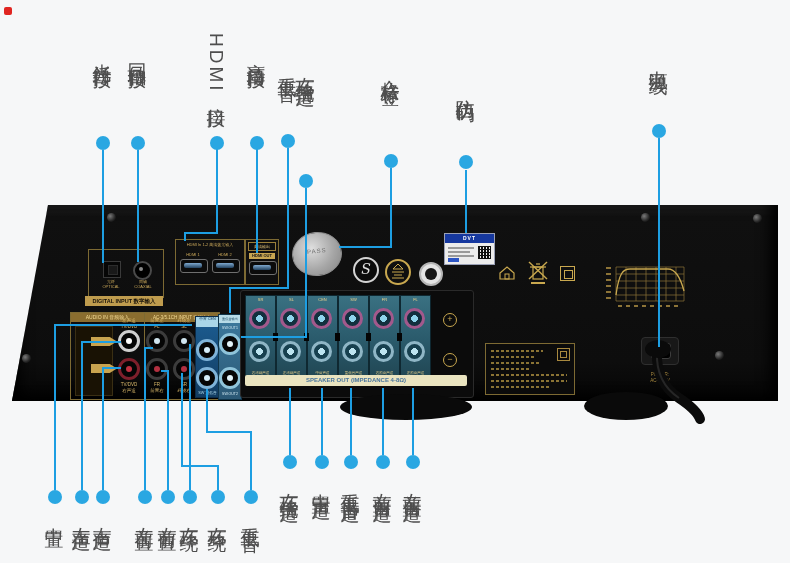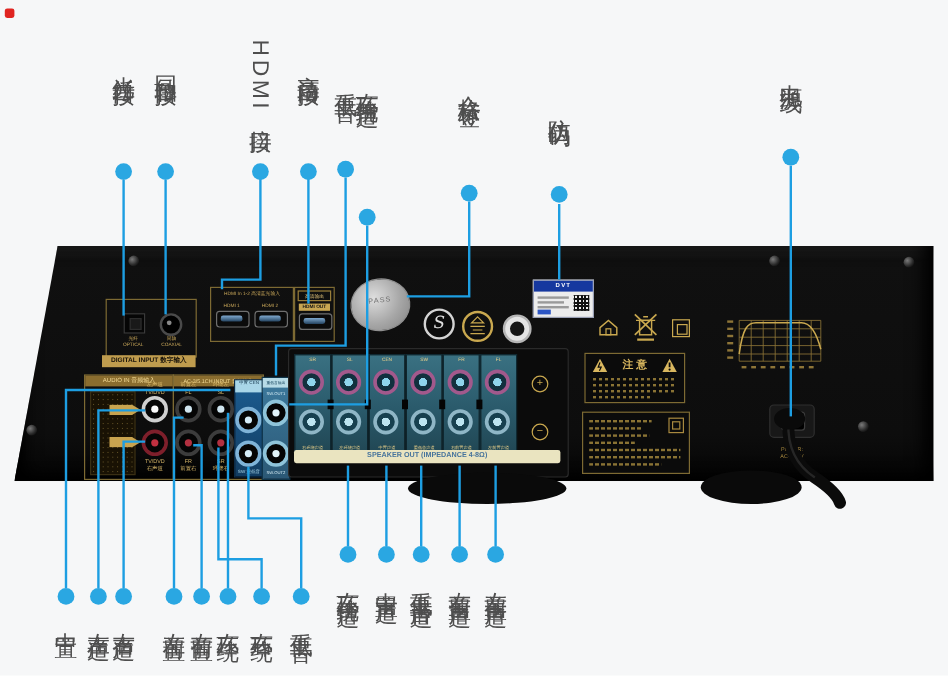--- a/index.html
+++ b/index.html
@@ -182,40 +182,20 @@
             <rect x="38" y="44" width="4" height="2"></rect>
           <rect x="46" y="44" width="4" height="2"></rect>
             <rect x="54" y="44" width="4" height="2"></rect>
           <rect x="62" y="44" width="4" height="2"></rect>
             <rect x="70" y="44" width="4" height="2"></rect>
         </g>
         <path d="M12,34 C15,12 19,8 26,8 L64,8 C71,8 76,15 80,30" fill="none" stroke="#c9a84f" stroke-width="1.3"></path>
       </svg>
     </div>
 
-    <div class="abs goldbox" style="left:475px;top:89px;width:82px;height:40px;background:#0b0b0b;">
-      <div class="abs" style="left:5px;top:3px;">
-        <svg width="14" height="13">
-            <polygon points="7,1 13,12 1,12" fill="#d9b75f"></polygon>
-          <polyline points="7,4 5.5,8 8,8 6.5,11" fill="none" stroke="#0b0b0b" stroke-width="1"></polyline>
-          </svg>
-      </div>
-      <div class="abs" style="left:22px;top:3px;width:38px;text-align:center;font-size:9px;font-weight:bold;color:#d9b75f;">注 意</div>
-      <div class="abs" style="left:63px;top:3px;">
-        <svg width="14" height="13">
-            <polygon points="7,1 13,12 1,12" fill="#d9b75f"></polygon>
-          <line x1="7" y1="4" x2="7" y2="8" stroke="#0b0b0b" stroke-width="1.5"></line>
-          <circle cx="7" cy="10" r="0.9" fill="#0b0b0b"></circle>
-          </svg>
-      </div>
-      <div class="abs dash" style="left:6px;top:20px;width:70px;"></div>
-      <div class="abs dash" style="left:6px;top:25px;width:70px;"></div>
-      <div class="abs dash" style="left:6px;top:30px;width:70px;"></div>
-      <div class="abs dash" style="left:6px;top:35px;width:48px;"></div>
-    </div>
 
     <div class="abs goldbox" style="left:473px;top:138px;width:88px;height:50px;background:#0b0b0b;">
       <div class="abs" style="right:4px;top:4px;width:11px;height:11px;border:1px solid #a8893f;">
         <div class="abs" style="left:2px;top:2px;width:5px;height:5px;border:1px solid #a8893f;"></div>
       </div>
       <div class="abs dash" style="left:5px;top:6px;width:52px;"></div>
       <div class="abs dash" style="left:5px;top:12px;width:44px;"></div>
       <div class="abs dash" style="left:5px;top:18px;width:50px;"></div>
       <div class="abs dash" style="left:5px;top:24px;width:38px;"></div>
       <div class="abs dash" style="left:5px;top:30px;width:76px;"></div>

